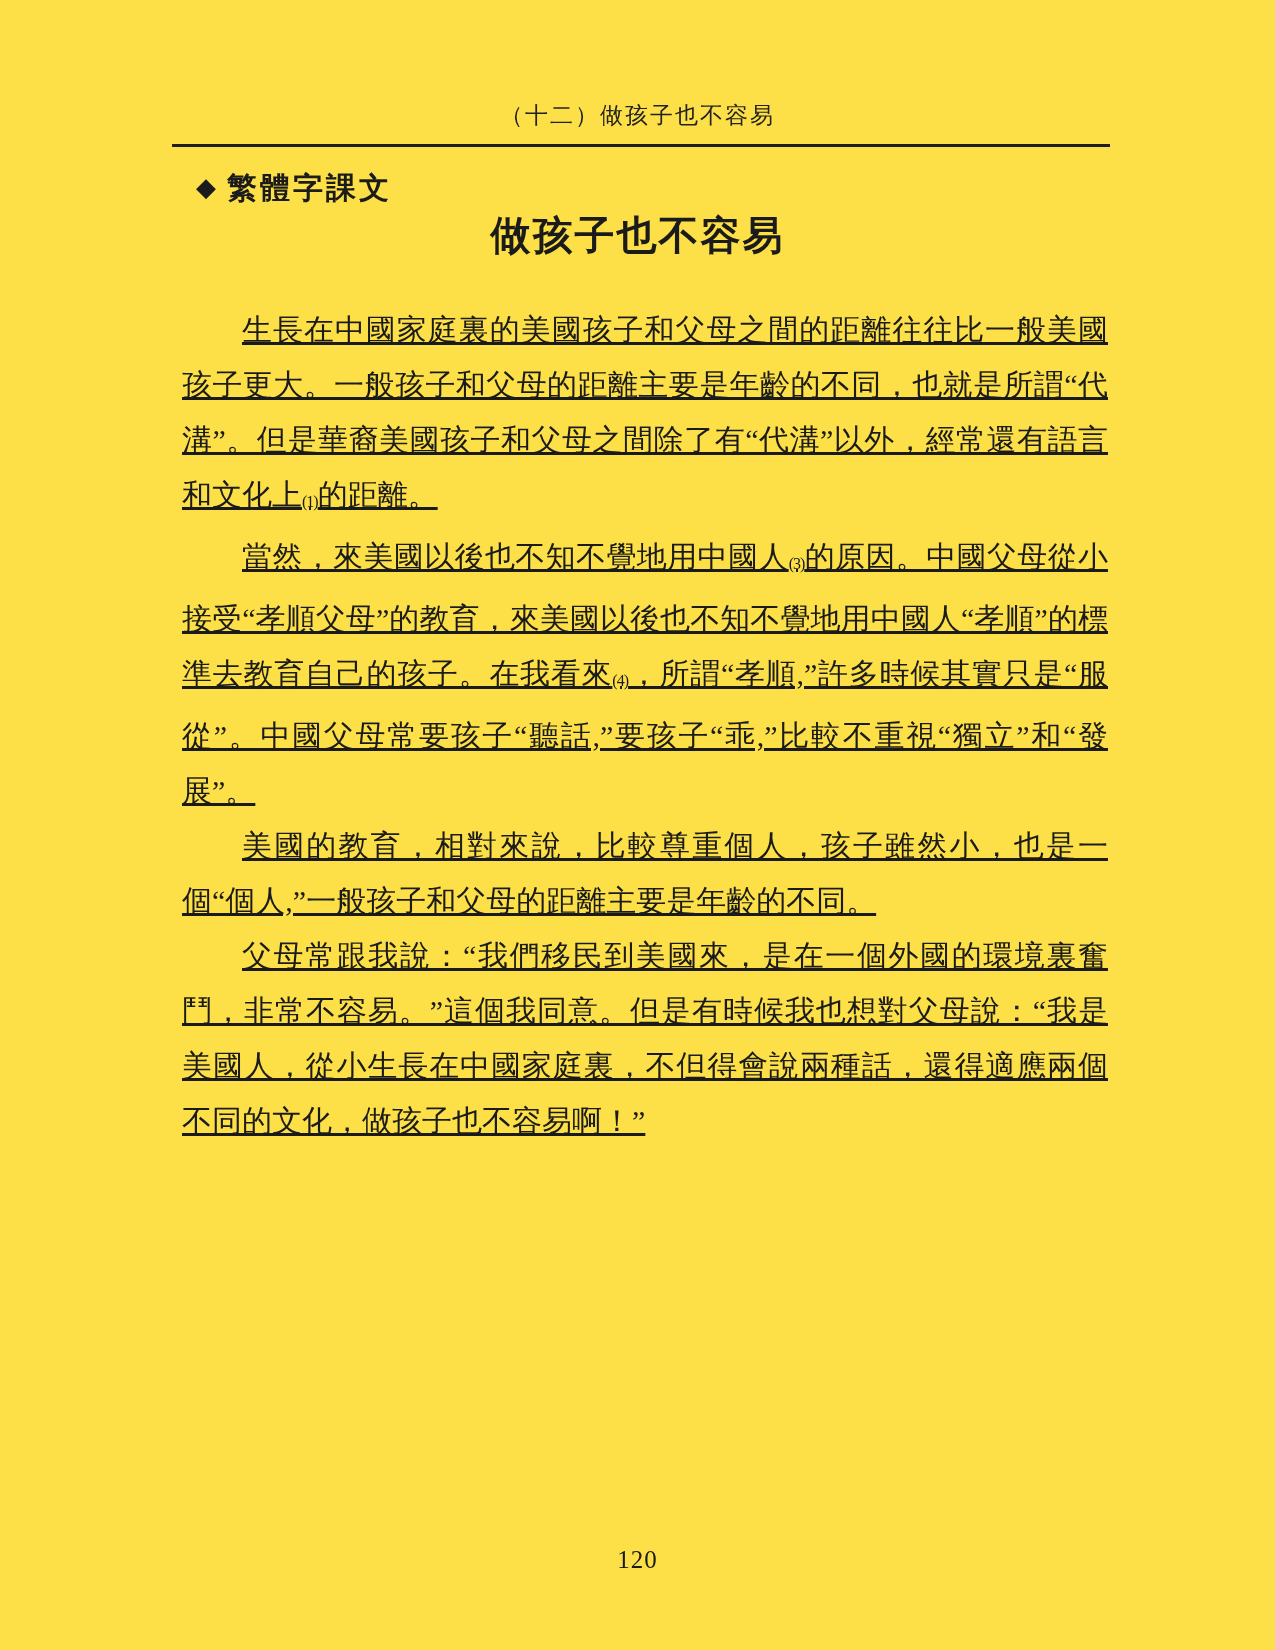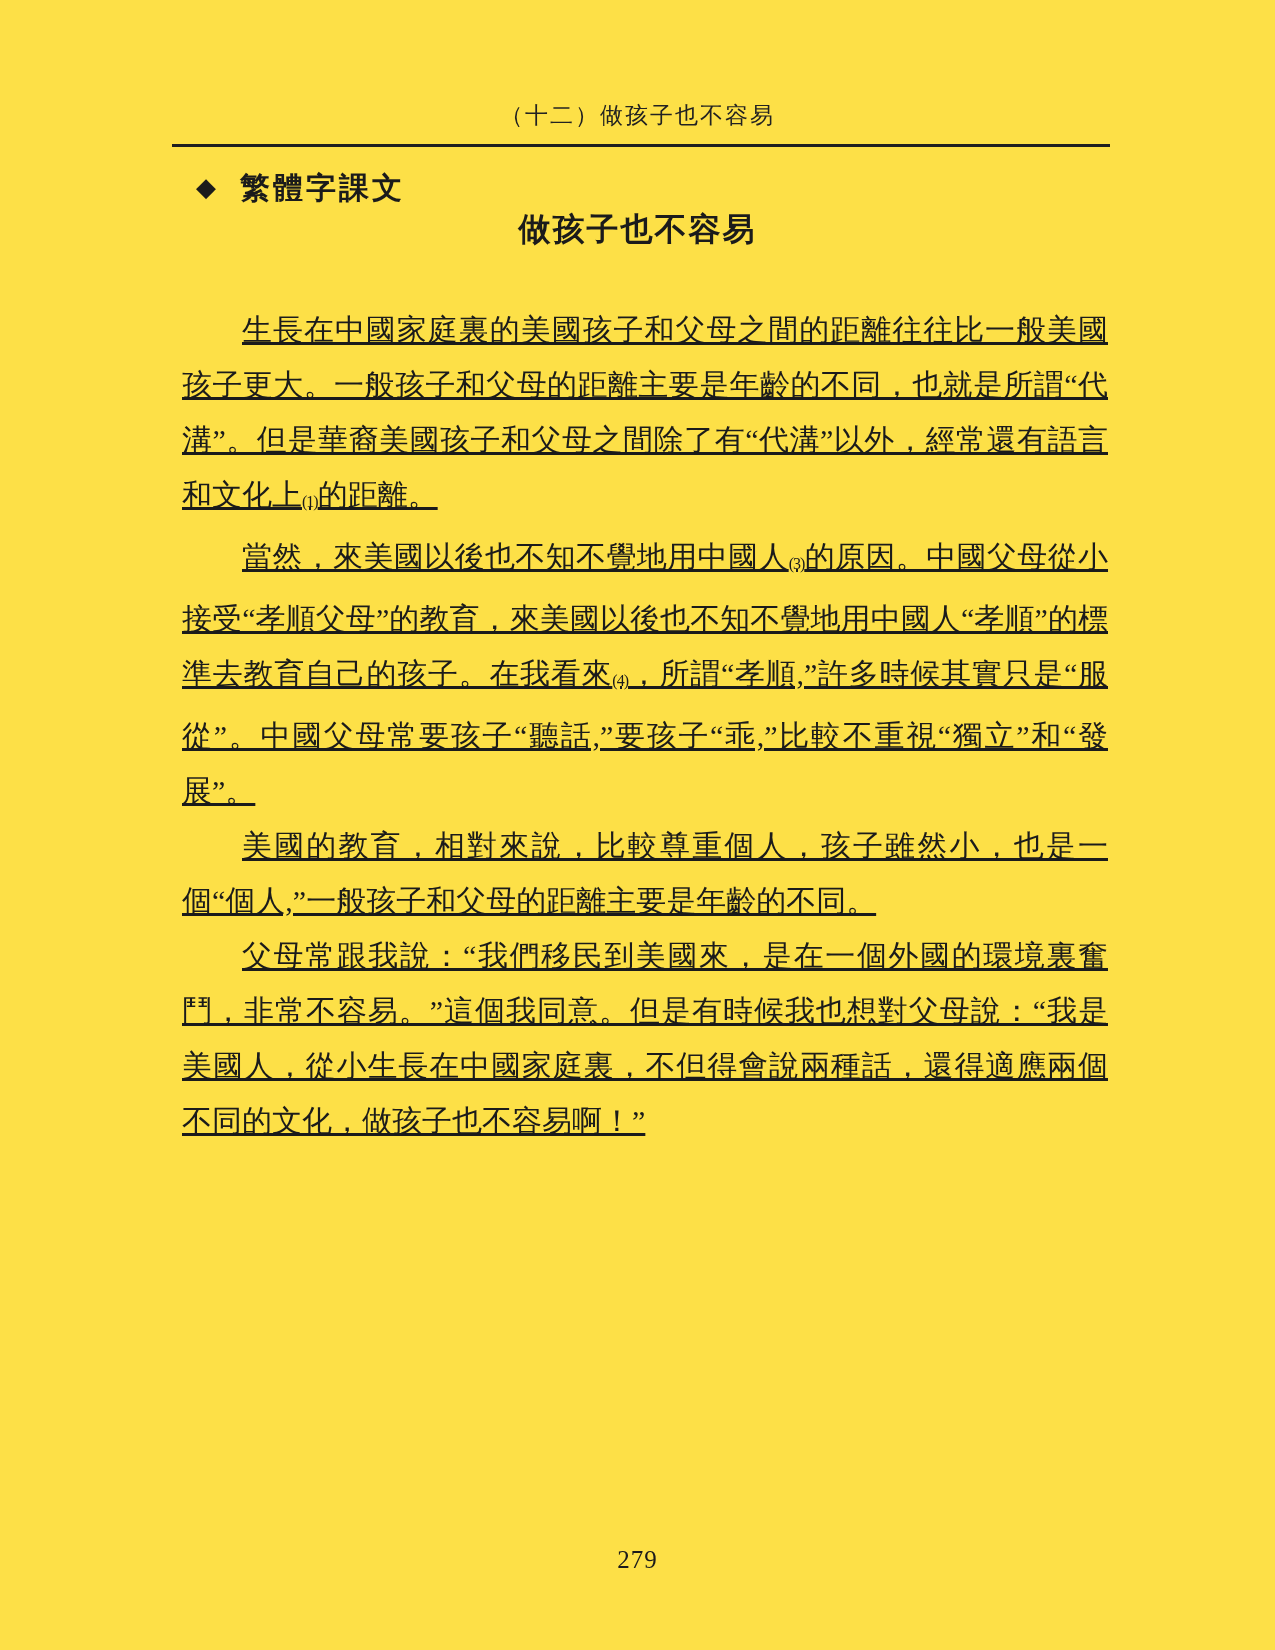--- a/index.html
+++ b/index.html
@@ -41,31 +41,31 @@
     font-size: 30px;
     font-weight: bold;
     white-space: nowrap;
   }
   .diamond {
     display: inline-block;
     font-size: 26px;
     vertical-align: 2px;
   }
   .section-label {
-    margin-left: 24px;
+    margin-left: 11px;
     letter-spacing: 3px;
     text-align: center;
   }
   .doc-title {
     position: absolute;
     top: 208px;
     left: 0;
     width: 100%;
     text-align: center;
-    font-size: 32px;
+    font-size: 40px;
     font-weight: bold;
     letter-spacing: 2px;
   }
   .text-body {
     position: absolute;
     top: 302px;
     left: 182px;
     width: 926px;
     font-size: 30px;
     line-height: 55px;
@@ -109,15 +109,15 @@
 
   <div class="doc-title">做孩子也不容易</div>
 
   <div class="text-body">
       <p class="para"><span>生長在中國家庭裏的美國孩子和父母之間的距離往往比一般美國孩子更大。一般孩子和父母的距離主要是年齡的不同，也就是所謂“代溝”。但是華裔美國孩子和父母之間除了有“代溝”以外，經常還有語言和文化上</span><span class="fn-marker">(1)</span><span>的距離。</span></p>
       <p class="para"><span>當然，來美國以後也不知不覺地用中國人</span><span class="fn-marker">(3)</span><span>的原因。中國父母從小接受“孝順父母”的教育，來美國以後也不知不覺地用中國人“孝順”的標準去教育自己的孩子。在我看來</span><span class="fn-marker">(4)</span><span>，所謂“孝順,”許多時候其實只是“服從”。中國父母常要孩子“聽話,”要孩子“乖,”比較不重視“獨立”和“發展”。</span></p>
       <p class="para"><span>美國的教育，相對來說，比較尊重個人，孩子雖然小，也是一個“個人,”一般孩子和父母的距離主要是年齡的不同。</span></p>
       <p class="para"><span>父母常跟我說：“我們移民到美國來，是在一個外國的環境裏奮鬥，非常不容易。”這個我同意。但是有時候我也想對父母說：“我是美國人，從小生長在中國家庭裏，不但得會說兩種話，還得適應兩個不同的文化，做孩子也不容易啊！”</span></p>
     </div>
 
-  <div class="page-number">279</div>
+  <div class="page-number">120</div>
 
 </div>
 
 </body></html>

